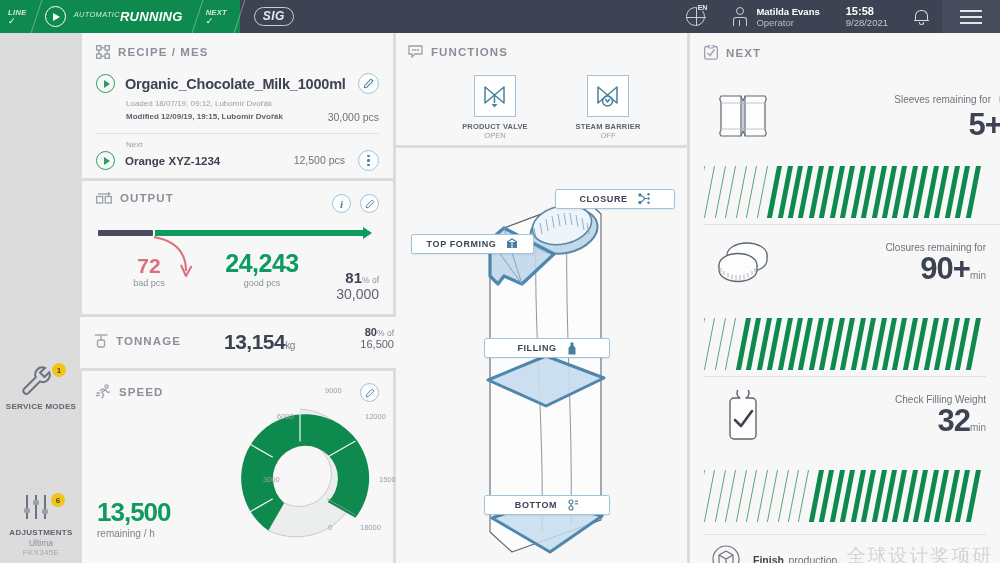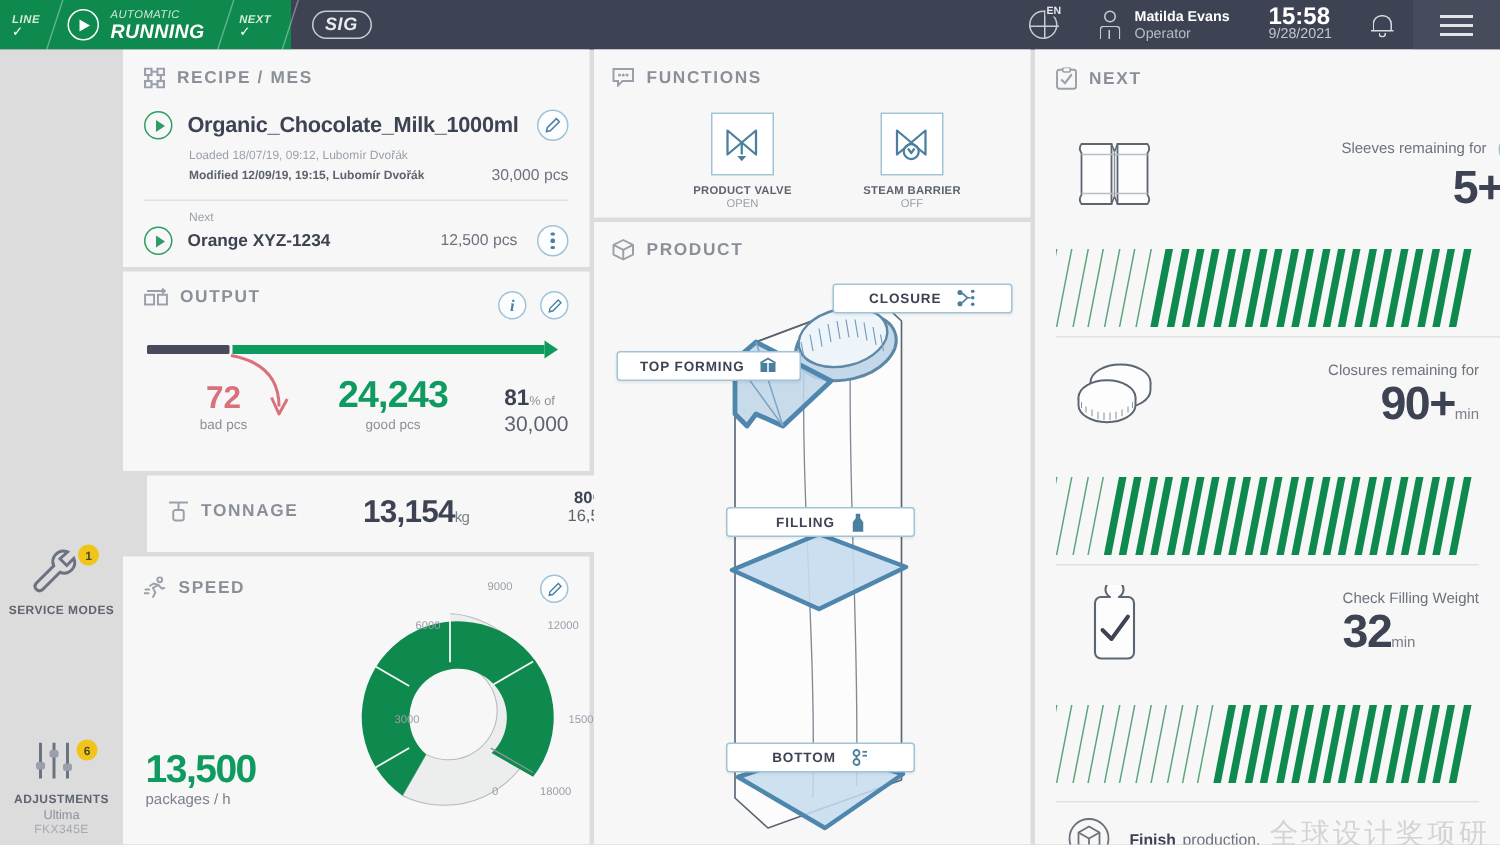--- a/index.html
+++ b/index.html
@@ -18,21 +18,21 @@
               padding: 0 9px 0 8px; color: #cdebdb; }
   .hdr-line .k { font-size: 7.5px; font-style: italic; font-weight: bold; letter-spacing: .4px; color: #d4ead9; }
   .hdr-line .c { font-size: 9px; color: #ffffff; line-height: 9px; }
   .slash { width: 1px; height: 33px; background: rgba(255,255,255,.35);
            transform: skewX(-18deg); }
   .play-circ { width: 21px; height: 21px; border: 1.6px solid #fff; border-radius: 50%;
                display: flex; align-items: center; justify-content: center; margin: 0 8px; }
   .play-tri { width: 0; height: 0; border-left: 7px solid #fff;
               border-top: 4.5px solid transparent; border-bottom: 4.5px solid transparent;
               margin-left: 2px; }
-  .hdr-state { display: flex; flex-direction: column; justify-content: flex-end; padding-right: 14px; }
+  .hdr-state { display: flex; flex-direction: row; justify-content: flex-end; padding-right: 14px; }
   .hdr-state .s1 { font-size: 7.5px; font-style: italic; color: #cfe9da; letter-spacing: .3px; }
   .hdr-state .s2 { font-size: 13px; font-style: italic; font-weight: bold; color: #fff; letter-spacing: .3px; line-height: 14px; }
   .hdr-next { display: flex; flex-direction: column; justify-content: center; padding: 0 12px 0 8px; }
   .hdr-next .n1 { font-size: 7.5px; font-style: italic; font-weight: bold; color: #d4ead9; letter-spacing: .3px; }
   .hdr-next .n2 { font-size: 9px; color: #fff; line-height: 9px; }
   .sig-wrap { display: flex; align-items: center; padding: 0 16px 0 14px; }
   .sig { border: 1.4px solid #c9ccd4; border-radius: 11px; padding: 1px 8px 2px;
          color: #e9eaee; font-size: 12px; font-weight: bold; font-style: italic; letter-spacing: .4px; }
   .hdr-right { margin-left: auto; display: flex; align-items: center; }
   .hdr-item { display: flex; align-items: center; padding: 0 13px; color: #e7e8ec; }
@@ -46,21 +46,21 @@
                  background: #3d4352; padding: 0 1px; font-weight: bold; }
   .usr-ico { width: 18px; height: 19px; position: relative; margin-right: 7px; }
   .usr-ico .h { position: absolute; left: 5px; top: 0; width: 8px; height: 8px;
                 border: 1.3px solid #c9ccd4; border-radius: 50%; }
   .usr-ico .b { position: absolute; left: 2px; top: 10px; width: 14px; height: 9px;
                 border: 1.3px solid #c9ccd4; border-bottom: none; border-radius: 3px 3px 0 0; }
   .usr-ico .b:after { content:""; position:absolute; left:5px; top:2px; bottom:0; width:0;
                       border-left:1.3px solid #c9ccd4; }
   .usr-txt .a { font-size: 9.5px; font-weight: bold; color: #fff; line-height: 11px; }
   .usr-txt .b2 { font-size: 9.5px; color: #b7bcc7; line-height: 11px; }
-  .clk .a { font-size: 16px; font-weight: bold; color: #fff; line-height: 11px; }
+  .clk .a { font-size: 11px; font-weight: bold; color: #fff; line-height: 11px; }
   .clk .b2 { font-size: 9.5px; color: #c3c7d1; line-height: 11px; }
   .bell { width: 15px; height: 16px; position: relative; }
   .bell .d { position: absolute; left: 1px; top: 1px; width: 13px; height: 11px;
              border: 1.4px solid #d8dae0; border-radius: 6px 6px 2px 2px; border-bottom: none; }
   .bell .r { position: absolute; left: 0; top: 11px; width: 15px; height: 1.4px; background: #d8dae0; }
   .bell .c2 { position: absolute; left: 5px; top: 13px; width: 5px; height: 3px;
               border: 1.4px solid #d8dae0; border-top: none; border-radius: 0 0 4px 4px; }
   .burger { background: #464c5c; height: 33px; display: flex; flex-direction: column;
             justify-content: center; gap: 4px; padding: 0 18px; }
   .burger i { display: block; width: 22px; height: 2px; background: #e2e4e9; }
@@ -327,27 +327,27 @@
     </svg>
 
     <div style="position:absolute;left:37px;top:73px;width:60px;text-align:center">
       <div class="big-red">72</div>
       <div class="sub">bad pcs</div>
     </div>
     <div style="position:absolute;left:120px;top:68px;width:120px;text-align:center">
       <div class="big-green">24,243</div>
       <div class="sub">good pcs</div>
     </div>
-    <div style="position:absolute;right:14px;top:76px;">
+    <div style="position:absolute;right:14px;top:88px;text-align:right">
       <div class="pct"><span>81</span><small>% of</small></div>
       <div class="of">30,000</div>
     </div>
   </div>
 
-  <div class="card" style="left:98px;top:317px;width:360px;height:51px">
+  <div class="card" style="left:80px;top:317px;width:360px;height:51px">
     <div class="sect-hd" style="position:absolute;left:14px;top:16px">
       <svg width="14" height="15" viewBox="0 0 14 15">
         <g fill="none" stroke="#9aa0ab" stroke-width="1.3">
           <line x1="0.7" y1="2" x2="13.3" y2="2"></line>
             <line x1="7" y1="2" x2="7" y2="7"></line>
           <rect x="3.5" y="7" width="7" height="7" rx="1.5"></rect>
         </g>
       </svg>
       <div class="sect-title">TONNAGE</div>
     </div>
@@ -412,21 +412,21 @@
       <span class="gtick" style="left:195px;top:41px">6000</span>
       <span class="gtick" style="left:283px;top:41px">12000</span>
       <span class="gtick" style="left:181px;top:104px">3000</span>
       <span class="gtick" style="left:297px;top:104px">15000</span>
       <span class="gtick" style="left:246px;top:152px">0</span>
       <span class="gtick" style="left:278px;top:152px">18000</span>
     </div>
 
     <div style="position:absolute;left:15px;top:126px">
       <div class="spd-val">13,500</div>
-      <div class="spd-sub">packages / h</div>
+      <div class="spd-sub">remaining / h</div>
     </div>
   </div>
 
   <div class="card" style="left:396px;top:33px;width:291px;height:112px">
     <div class="sect-hd" style="padding:12px 0 0 12px">
       <svg width="15" height="13" viewBox="0 0 15 13">
         <path d="M1 1 h13 v8 h-7 l-3 3 v-3 h-3 z" fill="none" stroke="#9aa0ab" stroke-width="1.3"></path>
         <g fill="#9aa0ab">
             <circle cx="5" cy="5" r="1"></circle>
             <circle cx="7.5" cy="5" r="1"></circle>
@@ -461,27 +461,20 @@
               <path d="M10.3 15 L12.5 18 L14.7 15"></path>
           </g>
         </svg>
       </div>
       <div class="fn-n">STEAM BARRIER</div>
       <div class="fn-s">OFF</div>
     </div>
   </div>
 
   <div class="card" style="left:396px;top:148px;width:291px;height:415px">
-    <div class="sect-hd" style="padding:11px 0 0 12px">
-      <svg width="15" height="15" viewBox="0 0 15 15">
-        <path d="M7.5 1 L14 4.3 V10.7 L7.5 14 L1 10.7 V4.3 Z" fill="none" stroke="#9aa0ab" stroke-width="1.3" stroke-linejoin="round"></path>
-        <path d="M1 4.3 L7.5 7.6 L14 4.3 M7.5 7.6 V14" fill="none" stroke="#9aa0ab" stroke-width="1.3"></path>
-      </svg>
-      <div class="sect-title">PRODUCT</div>
-    </div>
 
     <svg width="240" height="375" viewBox="0 0 240 375" style="position:absolute;left:30px;top:32px">
 
       <path d="M78 48 L158 18 L175 34 L175 340 L86 372 L64 352 L64 60 Z" fill="#fcfcfd" stroke="#5c6672" stroke-width="1.1" stroke-linejoin="round"></path>
       <path d="M64 60 L78 48 L158 18" fill="none" stroke="#5c6672" stroke-width="1"></path>
 
       <path d="M110 60 C 108 160, 118 240, 116 352" fill="none" stroke="#808a95" stroke-width="0.9"></path>
       <path d="M141 48 C 139 150, 147 240, 145 344" fill="none" stroke="#808a95" stroke-width="0.9"></path>
 
       <ellipse cx="138" cy="51" rx="34" ry="22" transform="rotate(-13 138 51)" fill="#c3d8e9" stroke="#5e87a6" stroke-width="2"></ellipse>
@@ -655,21 +648,21 @@
           <i style="left: 271.556px; width: 5.2px; background: rgb(15, 138, 78);"></i>
         </div>
       <div class="hr" style="position:absolute;left:14px;right:14px;top:146px"></div>
     </div>
 
     <div class="nxt-row" style="left:0;top:349px;width:310px;height:140px">
       <svg width="46" height="52" viewBox="0 0 46 52" style="position:absolute;left:30px;top:8px">
         <path d="M17 3 a6 6 0 0 1 12 0 a6 6 0 0 1 -3 5 h6 a4 4 0 0 1 4 4 v33 a4 4 0 0 1 -4 4 h-18 a4 4 0 0 1 -4 -4 v-33 a4 4 0 0 1 4 -4 h6 a6 6 0 0 1 -3 -5 z" fill="#fdfdfd" stroke="#5c6672" stroke-width="1.4" stroke-linejoin="round"></path>
         <path d="M15 30 L21 36 L32 21" fill="none" stroke="#3d4352" stroke-width="2.6" stroke-linecap="round" stroke-linejoin="round"></path>
       </svg>
-      <div style="position:absolute;right:14px;top:12px;text-align:left">
+      <div style="position:absolute;right:14px;top:12px;text-align:right">
         <div class="nxt-cap">Check Filling Weight</div>
         <div class="nxt-big" style="margin-top:-2px"><span>32</span><small>min</small></div>
       </div>
       <div class="stripes" id="stripes-2" style="left:14px;top:88px;width:282px">
           <i style="left: 0px; width: 1.3px; background: rgb(90, 165, 125);"></i>
           <i style="left: 10.4444px; width: 1.3px; background: rgb(90, 165, 125);"></i>
           <i style="left: 20.8889px; width: 1.3px; background: rgb(90, 165, 125);"></i>
           <i style="left: 31.3333px; width: 1.3px; background: rgb(90, 165, 125);"></i>
           <i style="left: 41.7778px; width: 1.3px; background: rgb(90, 165, 125);"></i>
           <i style="left: 52.2222px; width: 1.3px; background: rgb(90, 165, 125);"></i>

